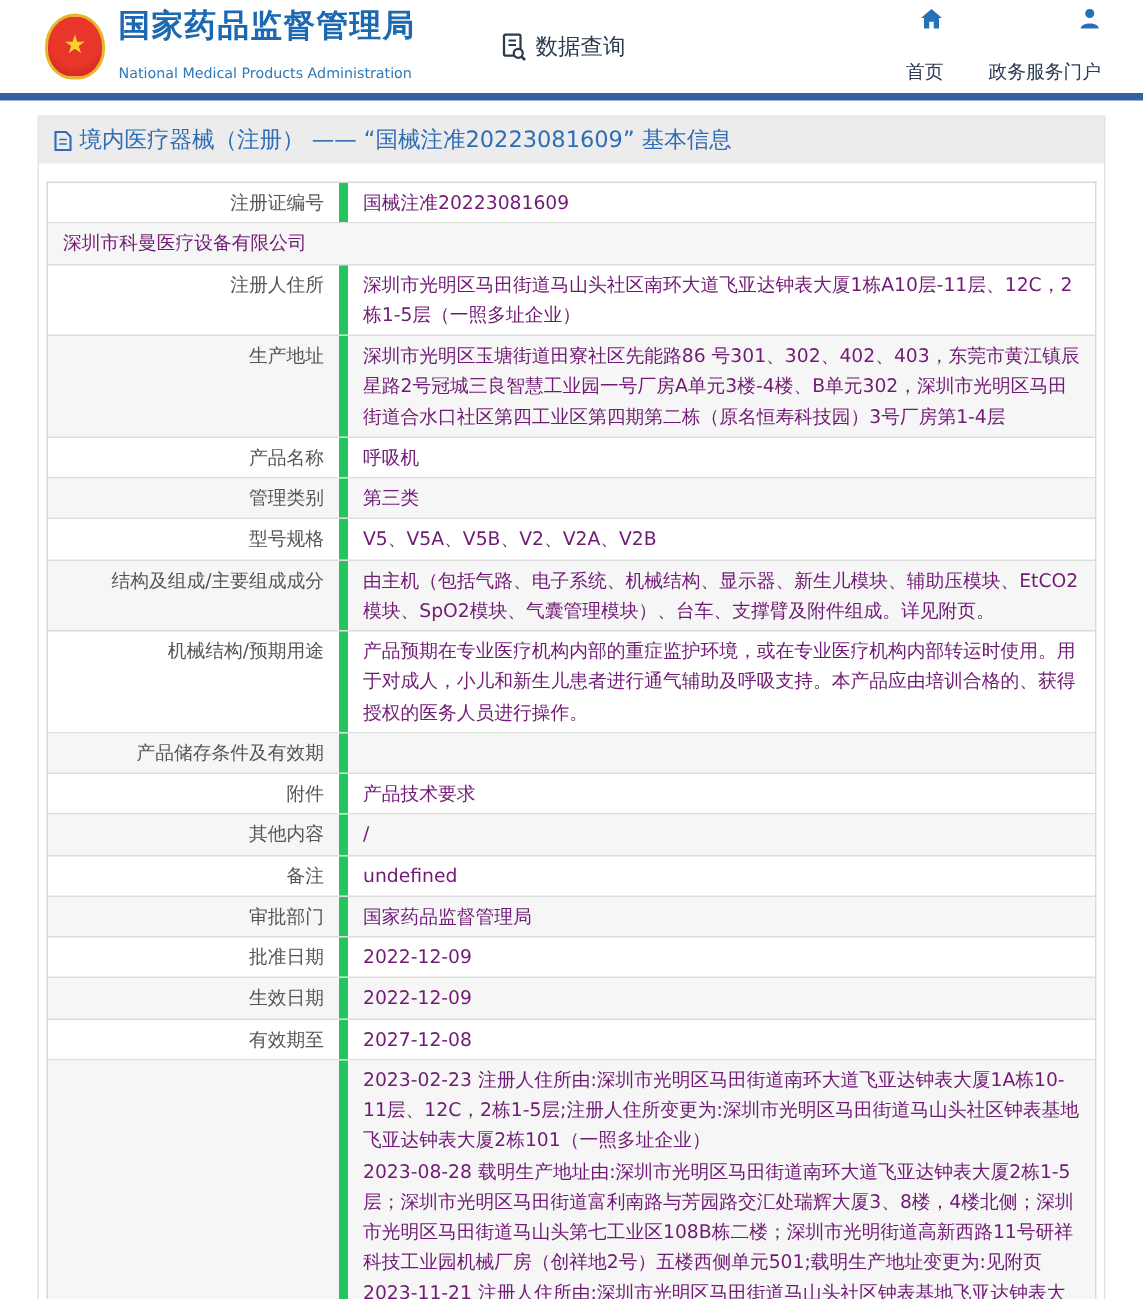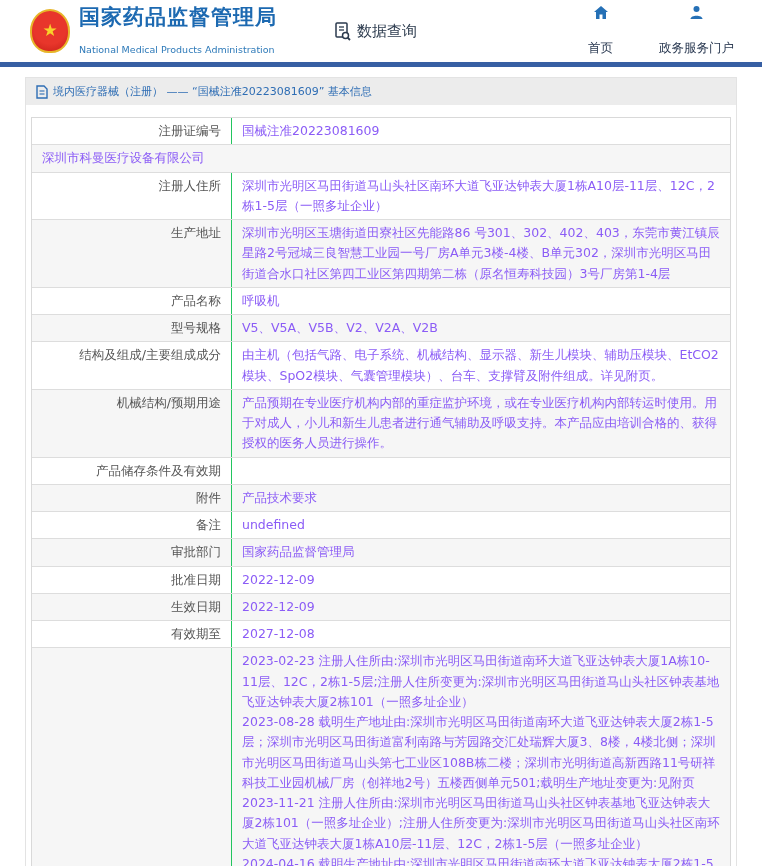--- a/index.html
+++ b/index.html
@@ -11,36 +11,36 @@
   .logo-link { display:flex; align-items:center; gap:9px; text-decoration:none; cursor:pointer; }
   .emblem { width:40px; height:44px; border-radius:50% 50% 46% 46%; background:radial-gradient(circle at 50% 42%, #e8362b 0 55%, #c71f17 100%);
             border:2px solid #e7b62a; display:flex; align-items:center; justify-content:center; }
   .emblem span { color:#f8d12a; font-size:17px; line-height:1; }
   .agency { display:flex; flex-direction:column; }
   .agency .cn { color:#1c69b1; font-size:21px; font-weight:bold; letter-spacing:1px; line-height:1.15; }
   .agency .en { color:#2e7ab9; font-size:9.5px; line-height:1.3;margin-top:15px; }
   .data-query { display:flex; align-items:center; gap:4px; margin-left:56px; cursor:pointer; }
   .data-query .label { color:#2b3a4d; font-size:15px; font-weight:500;text-align:right; }
   .header-nav { margin-left:auto; display:flex; gap:30px; }
-  .nav-item { display:flex; flex-direction:column; align-items:center; gap:20px; cursor:pointer;margin-left:16px; }
+  .nav-item { display:flex; flex-direction:column; align-items:flex-end; gap:20px; cursor:pointer; }
   .nav-item .nav-label { color:#2b3a52; font-size:12.5px; }
 
   .blue-bar { height:5px; background:#375fa3; }
 
   
   .container { margin:10px 25px 0 25px; border:1px solid #e3e3e3; background:#fff; }
   .breadcrumb-bar { background:#ececec; padding:6px 10px; display:flex; align-items:center; gap:5px; }
-  .breadcrumb-bar .crumb { color:#2e6db4; font-size:11px; }
+  .breadcrumb-bar .crumb { color:#2e6db4; font-size:15px; }
 
   .info-table { margin:12px 5px 0 5px; border:1px solid #d9d9d9; border-bottom:none; }
   .row { display:flex; border-bottom:1px solid #ddd; }
   .row:nth-child(even) { background:#f6f6f6; }
   .cell { font-size:12.5px; line-height:1.62; padding:3px 10px; color:#444; }
-  .cell.label { width:200px; flex:0 0 200px; text-align:right; color:#555; border-right:1px solid #22c55e; }
-  .cell.value { flex:1; color:#8b5cf6; }
+  .cell.label { width:200px; flex:0 0 200px; text-align:right; color:#555; border-right:6px solid #22c55e; }
+  .cell.value { flex:1; color:#701a75; }
   .cell.value.prewrap { white-space:pre-line; }
 
   svg { display:block; }
 </style>
 </head>
 <body>
 
 <header class="site-header">
   <a class="logo-link">
     <span class="emblem">
@@ -112,38 +112,46 @@
     </div>
     <div class="row">
       <div class="cell label">生产地址</div>
       <div class="cell value">深圳市光明区玉塘街道田寮社区先能路86 号301、302、402、403，东莞市黄江镇辰星路2号冠城三良智慧工业园一号厂房A单元3楼-4楼、B单元302，深圳市光明区马田街道合水口社区第四工业区第四期第二栋（原名恒寿科技园）3号厂房第1-4层</div>
     </div>
     <div class="row">
       <div class="cell label">产品名称</div>
       <div class="cell value">呼吸机</div>
     </div>
     <div class="row">
+      <div class="cell label">管理类别</div>
+      <div class="cell value">第三类</div>
+    </div>
+    <div class="row">
       <div class="cell label">型号规格</div>
       <div class="cell value">V5、V5A、V5B、V2、V2A、V2B</div>
     </div>
     <div class="row">
       <div class="cell label">结构及组成/主要组成成分</div>
       <div class="cell value">由主机（包括气路、电子系统、机械结构、显示器、新生儿模块、辅助压模块、EtCO2模块、SpO2模块、气囊管理模块）、台车、支撑臂及附件组成。详见附页。</div>
     </div>
     <div class="row">
       <div class="cell label">机械结构/预期用途</div>
       <div class="cell value">产品预期在专业医疗机构内部的重症监护环境，或在专业医疗机构内部转运时使用。用于对成人，小儿和新生儿患者进行通气辅助及呼吸支持。本产品应由培训合格的、获得授权的医务人员进行操作。</div>
     </div>
     <div class="row">
       <div class="cell label">产品储存条件及有效期</div>
       <div class="cell value"></div>
     </div>
     <div class="row">
       <div class="cell label">附件</div>
       <div class="cell value">产品技术要求</div>
+    </div>
+    <div class="row">
+      <div class="cell label">其他内容</div>
+      <div class="cell value">/</div>
     </div>
     <div class="row">
       <div class="cell label">备注</div>
       <div class="cell value">undefined</div>
     </div>
     <div class="row">
       <div class="cell label">审批部门</div>
       <div class="cell value">国家药品监督管理局</div>
     </div>
     <div class="row">

